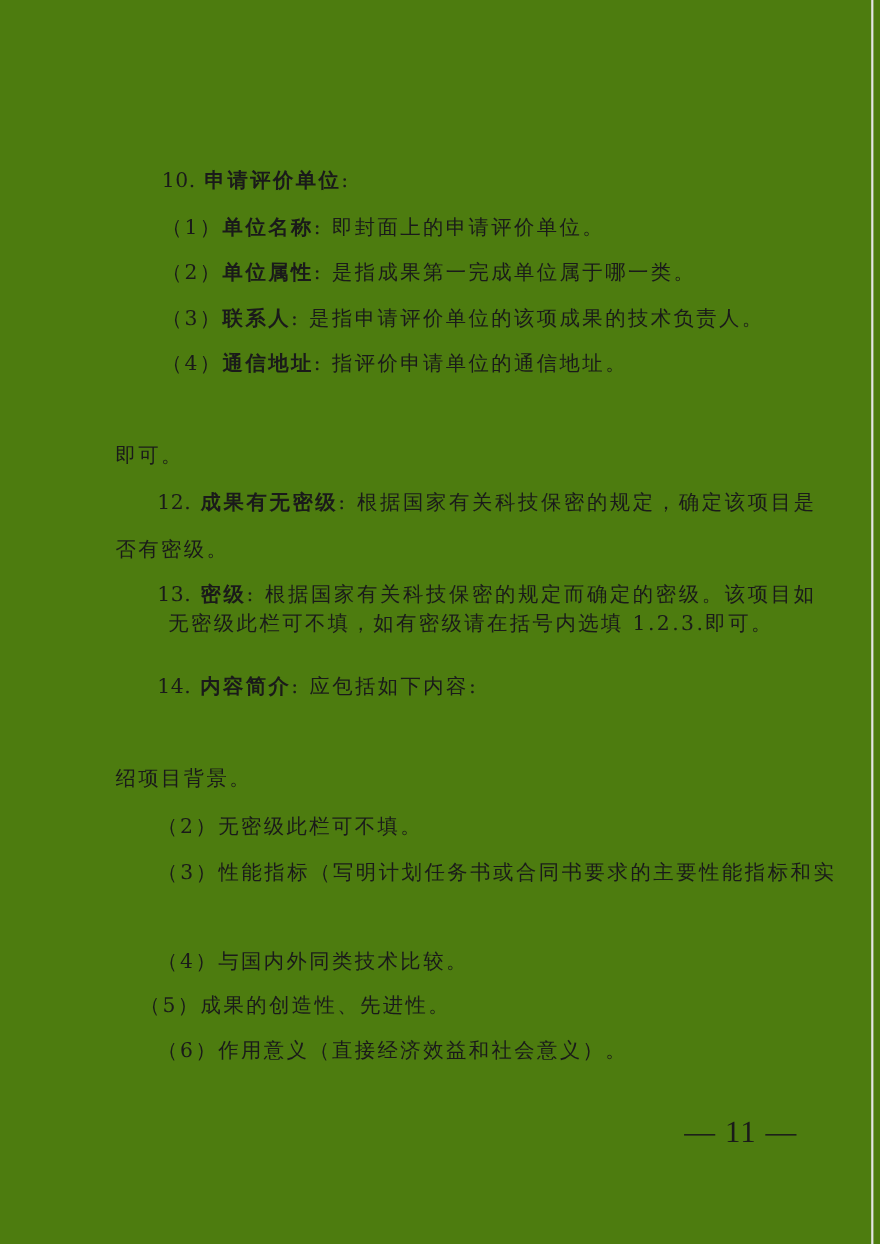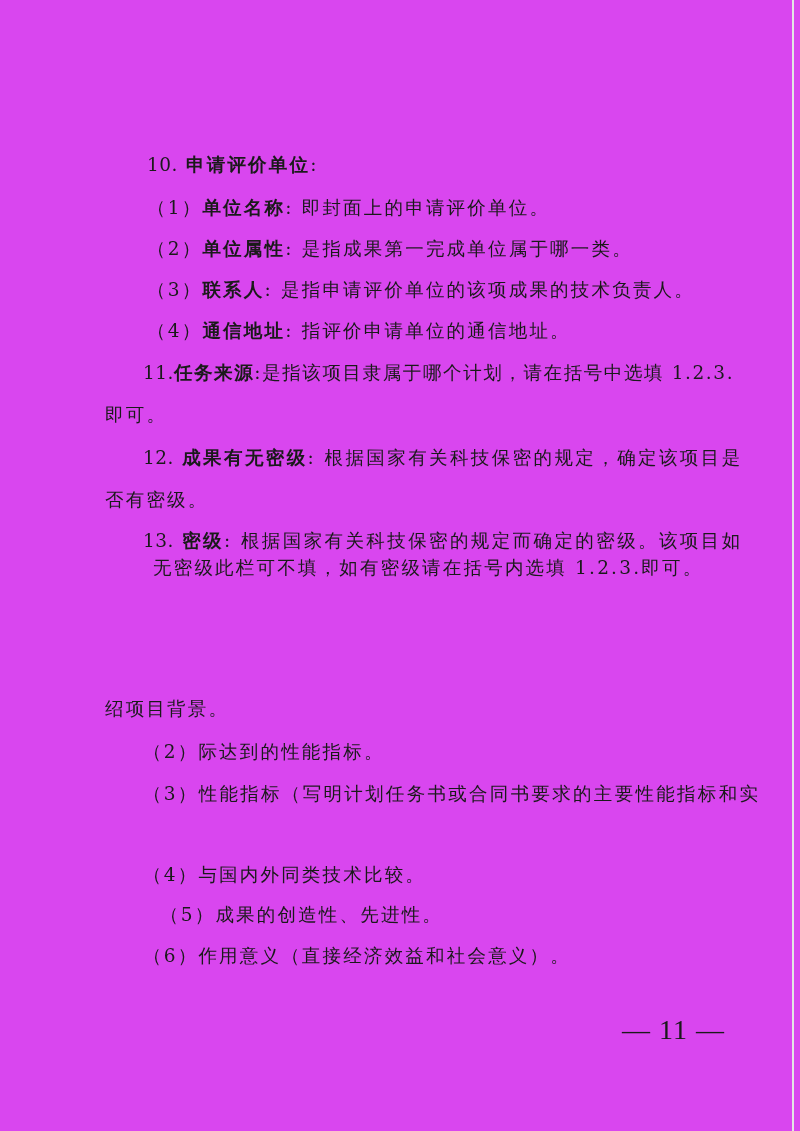--- a/index.html
+++ b/index.html
@@ -1,18 +1,18 @@
 <!DOCTYPE html>
 <html><head>
 <meta charset="utf-8">
 <style>
   html, body { margin:0; padding:0; }
   body { width:800px; height:1131px; background:#ffffff; position:relative; overflow:hidden;
          font-family: "DejaVu Serif", "Liberation Serif", serif; color:#1a1a1a; }
-  .page { position:absolute; left:0; top:0; width:800px; height:1131px; background:#d946ef; }
+  .page { position:absolute; left:0; top:0; width:800px; height:1131px; background:#4d7c0f; }
   .edge { position:absolute; right:6px; top:0; width:2px; height:1131px; background:#e4e4e4; }
   .line { position:absolute; white-space:nowrap; font-size:18.5px; line-height:24px; letter-spacing:2.2px; }
   .line b { font-weight:bold; }
   .num { letter-spacing:0.5px; }
   .pagenum { position:absolute; left:622px; top:1014px; font-size:28px; white-space:nowrap;
              font-family: "Liberation Serif", "DejaVu Serif", serif; letter-spacing:1px; }
 </style>
 </head>
 <body>
 
@@ -37,23 +37,20 @@
   <div class="line" style="left:147px; top:278px;">
     <span>（3）</span><b>联系人</b><span>:</span>
     <span>是指申请评价单位的该项成果的技术负责人。</span>
   </div>
 
   <div class="line" style="left:147px; top:319px;">
     <span>（4）</span><b>通信地址</b><span>:</span>
     <span>指评价申请单位的通信地址。</span>
   </div>
 
-  <div class="line" style="left:143px; top:361px; letter-spacing:1.6px;">
-    <span class="num">11.</span><b>任务来源</b><span>:</span><span>是指该项目隶属于哪个计划，请在括号中选填 1.2.3.</span>
-  </div>
   <div class="line" style="left:105px; top:403px;">
     <span>即可。</span>
   </div>
 
   <div class="line" style="left:143px; top:446px; letter-spacing:2.4px;">
     <span class="num">12.</span>
     <b>成果有无密级</b><span>:</span>
     <span>根据国家有关科技保密的规定，确定该项目是</span>
   </div>
   <div class="line" style="left:105px; top:488px;">
@@ -62,38 +59,43 @@
 
   <div class="line" style="left:143px; top:529px; letter-spacing:2.4px;">
     <span class="num">13.</span>
     <b>密级</b><span>:</span>
     <span>根据国家有关科技保密的规定而确定的密级。该项目如</span>
   </div>
   <div class="line" style="left:105px; top:556px;margin-left:48px;">
     <span>无密级此栏可不填，如有密级请在括号内选填 1.2.3.即可。</span>
   </div>
 
+  <div class="line" style="left:143px; top:613px;">
+    <span class="num">14.</span>
+    <b>内容简介</b><span>:</span>
+    <span>应包括如下内容:</span>
+  </div>
 
   <div class="line" style="left:105px; top:697px;">
     <span>绍项目背景。</span>
   </div>
 
   <div class="line" style="left:143px; top:740px;">
-    <span>（2）</span><span>际达到的性能指标。</span>
+    <span>（2）</span><span>无密级此栏可不填。</span>
   </div>
 
   <div class="line" style="left:143px; top:782px; letter-spacing:2.3px;">
     <span>（3）</span><span>性能指标（写明计划任务书或合同书要求的主要性能指标和实</span>
   </div>
 
   <div class="line" style="left:143px; top:863px;">
     <span>（4）</span><span>与国内外同类技术比较。</span>
   </div>
 
-  <div class="line" style="left:160px; top:903px;">
+  <div class="line" style="left:127px; top:903px;">
     <span>（5）</span><span>成果的创造性、先进性。</span>
   </div>
 
   <div class="line" style="left:143px; top:944px;text-align:center;">
     <span>（6）</span><span>作用意义（直接经济效益和社会意义）。</span>
   </div>
 
   <div class="pagenum">— 11 —</div>
 </div>
 

